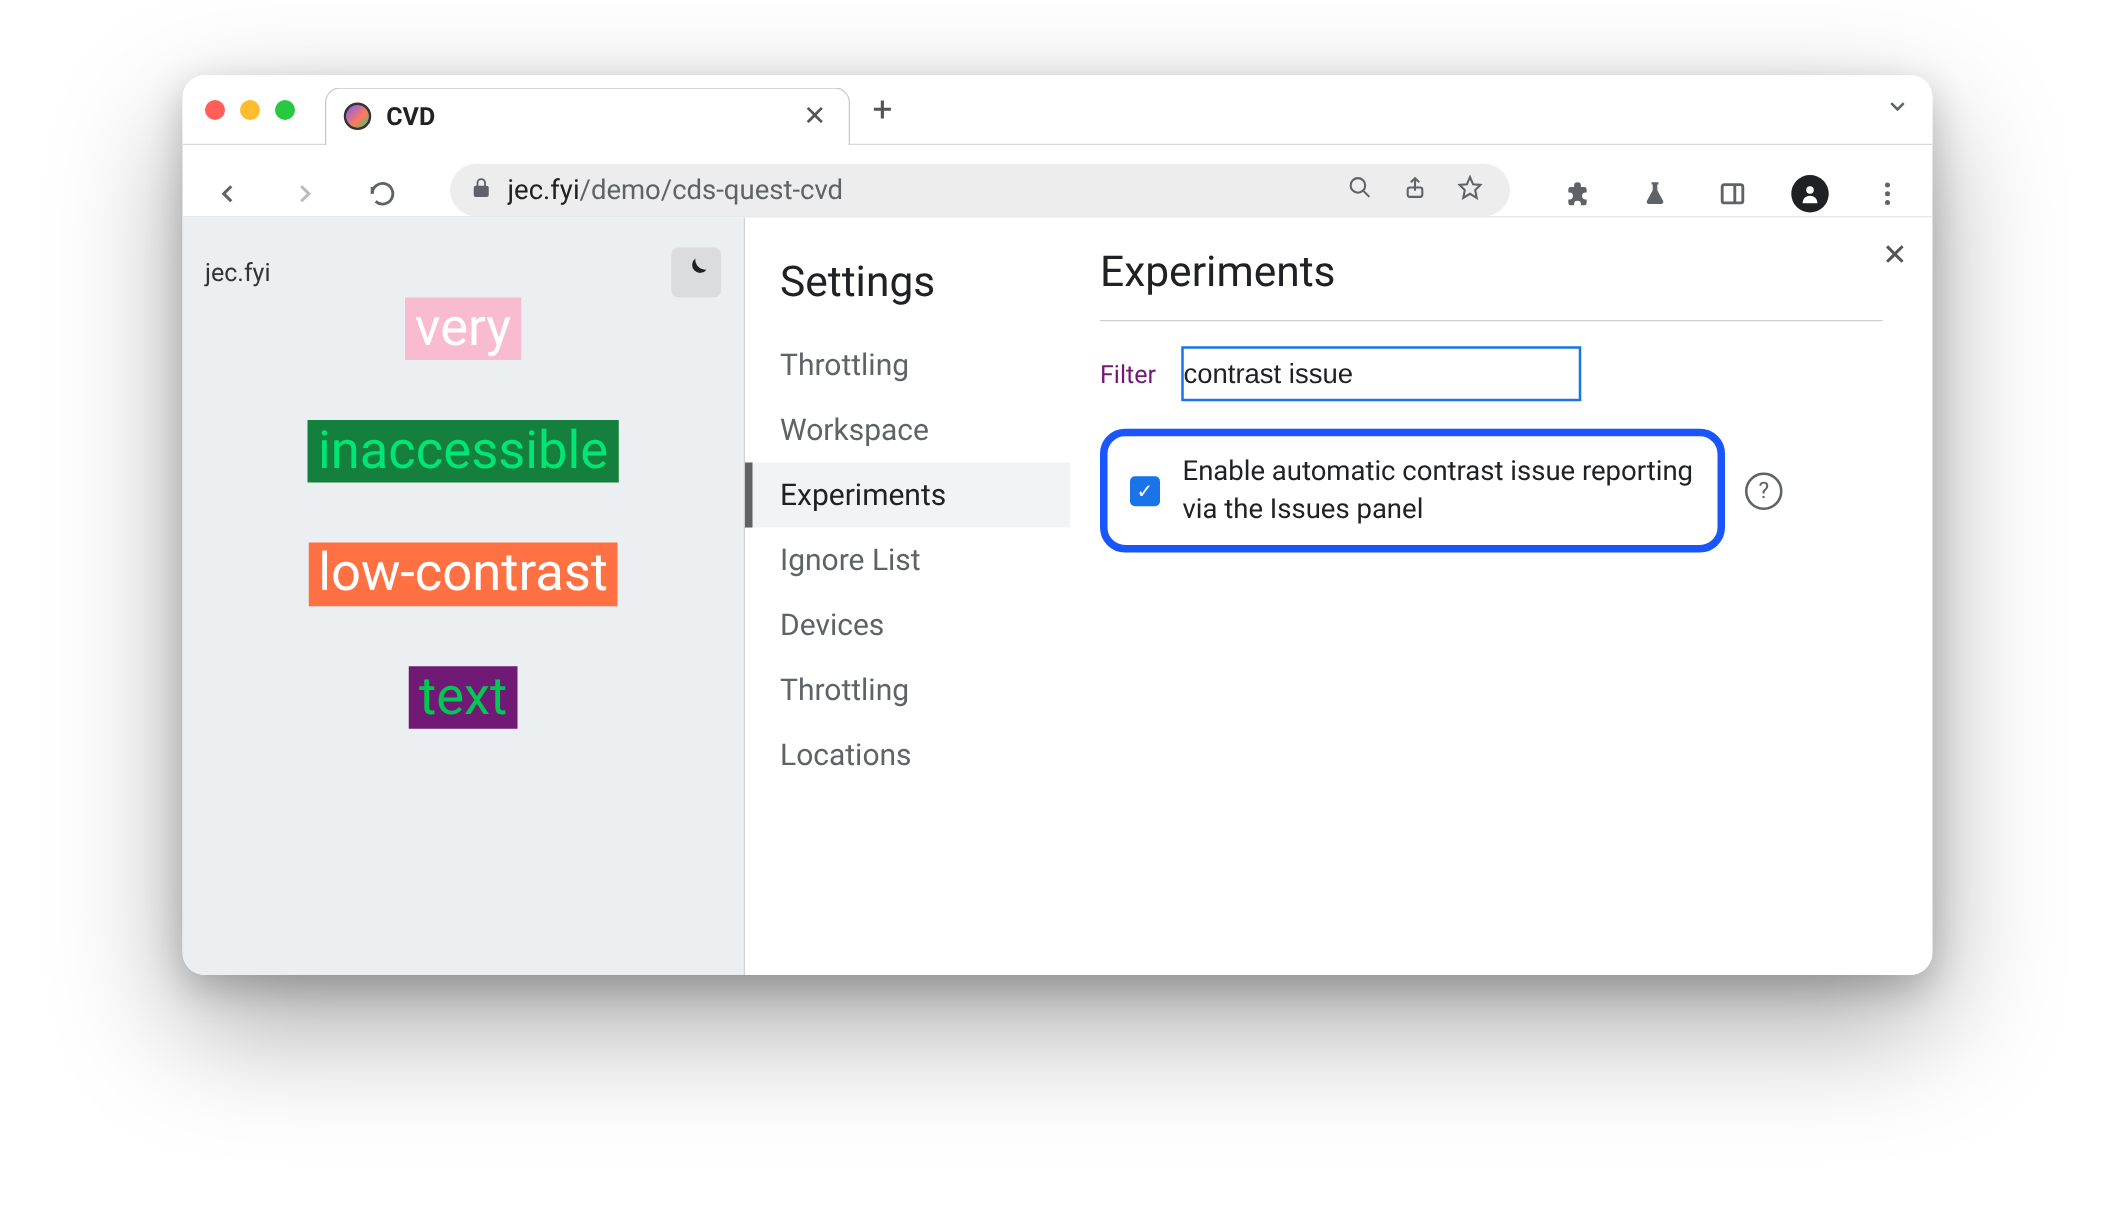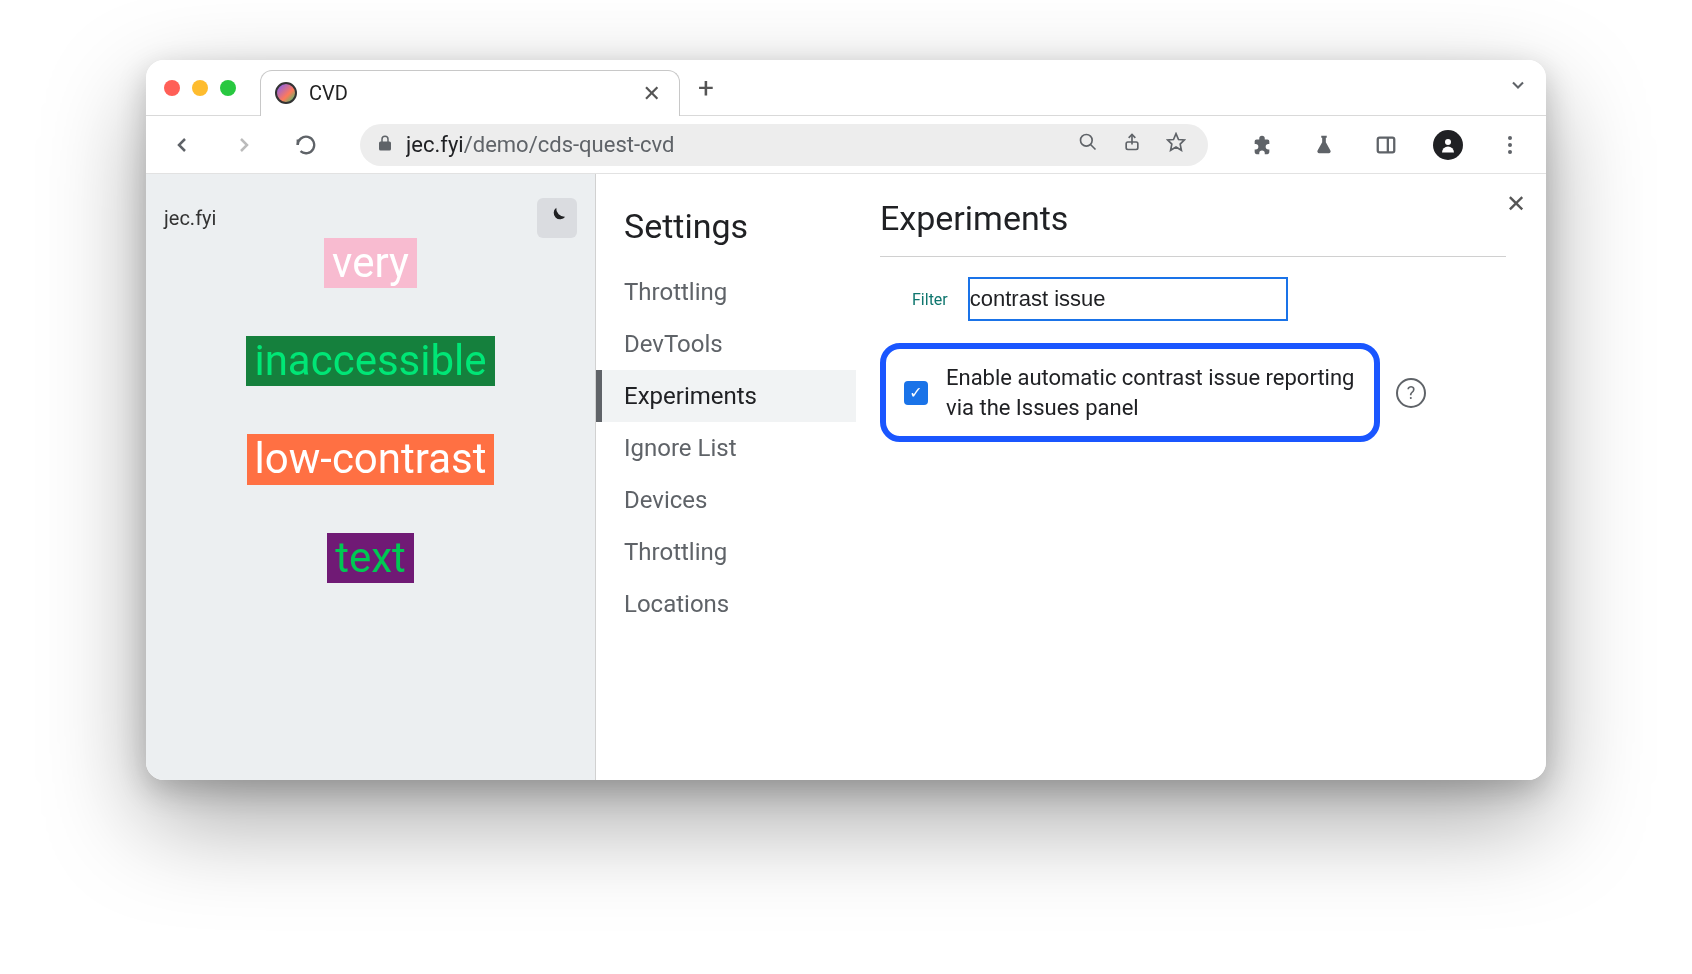--- a/index.html
+++ b/index.html
@@ -57,35 +57,35 @@
     background: #fff;
     margin-top: 10px;
     min-width: 420px;
     position: relative;
   }
   .favicon {
     width: 22px; height: 22px; border-radius: 50%;
     background: linear-gradient(135deg,#7b5cff 0%,#ff7a59 60%,#2ecc71 100%);
     border: 2px solid #333;
   }
-  .tab-title { font-size: 20px; color: #222; flex: 1; }
+  .tab-title { font-size: 20px; color: #222; flex: 1; font-weight: bold; }
   .tab-close { font-size: 22px; color: #555; cursor: pointer; }
   .new-tab {
     font-size: 28px; color: #555; margin-left: 18px; cursor: pointer;
   }
   .titlebar .chev {
     margin-left: auto;
     font-size: 20px;
     color: #555;
   }
   
   .toolbar {
     height: 58px;
     display: flex;
-    align-items: center;
+    align-items: flex-end;
     padding: 0 18px;
     gap: 26px;
     border-bottom: 1px solid #e2e2e2;
   }
   .nav-btn {
     width: 36px; height: 36px;
     display: flex; align-items: center; justify-content: center;
     color: #555; font-size: 22px;
     border-radius: 50%;
   }
@@ -206,21 +206,21 @@
     padding-bottom: 18px;
     border-bottom: 1px solid #d0d0d0;
     margin-bottom: 20px;
   }
   .filter-row {
     display: flex;
     align-items: center;
     gap: 20px;
     margin-bottom: 22px;
   }
-  .filter-label { font-size: 16px; color: #0f766e; margin-left: 32px; }
+  .filter-label { font-size: 20px; color: #701a75; }
   .filter-input {
     width: 320px; height: 44px;
     border: 2px solid #1a73e8;
     padding: 0 0;
     font-size: 22px;
     color: #202124;
     outline: none;
   }
   .warning-text {
     font-size: 22px;
@@ -389,21 +389,21 @@
         <span class="w4">text</span>
       </div>
     </div>
 
     <div class="devtools">
       <div class="close-settings">✕</div>
 
       <div class="settings-nav">
         <div class="settings-title">Settings</div>
         <div class="settings-item">Throttling</div>
-        <div class="settings-item">DevTools</div>
+        <div class="settings-item">Workspace</div>
         <div class="settings-item active">Experiments</div>
         <div class="settings-item">Ignore List</div>
         <div class="settings-item">Devices</div>
         <div class="settings-item">Throttling</div>
         <div class="settings-item">Locations</div>
       </div>
 
       <div class="settings-main">
         <div class="main-title">Experiments</div>
 

